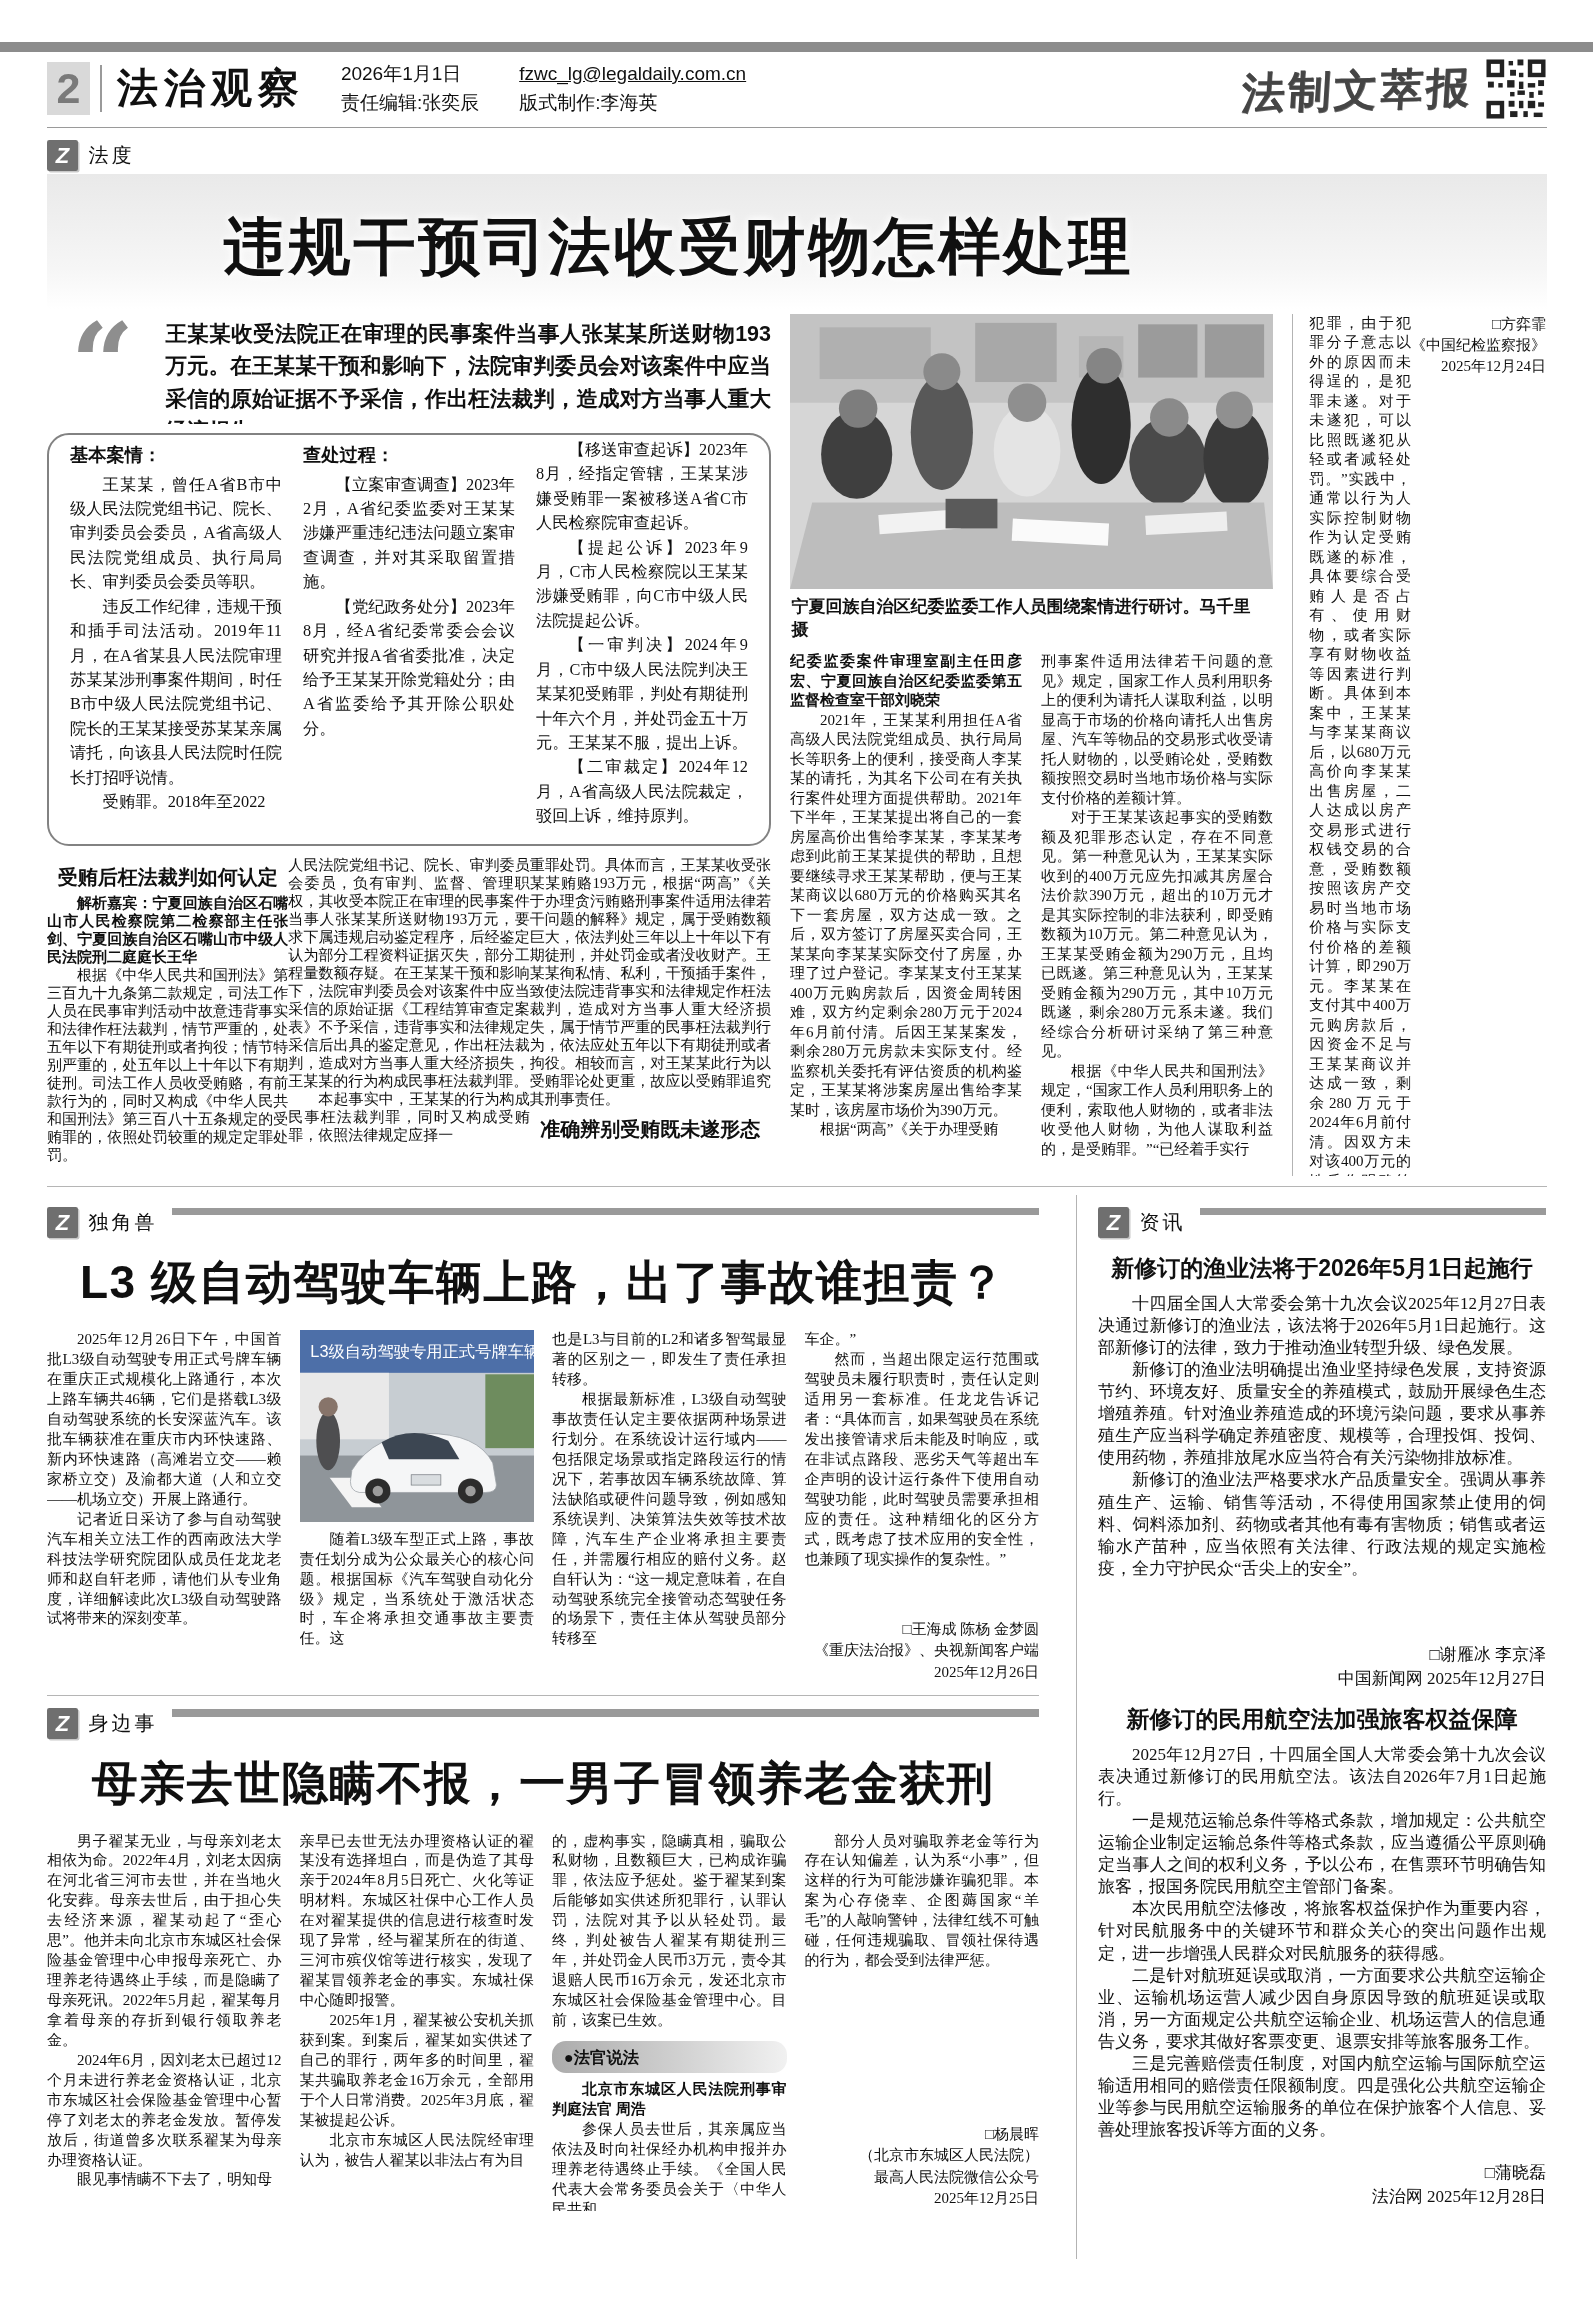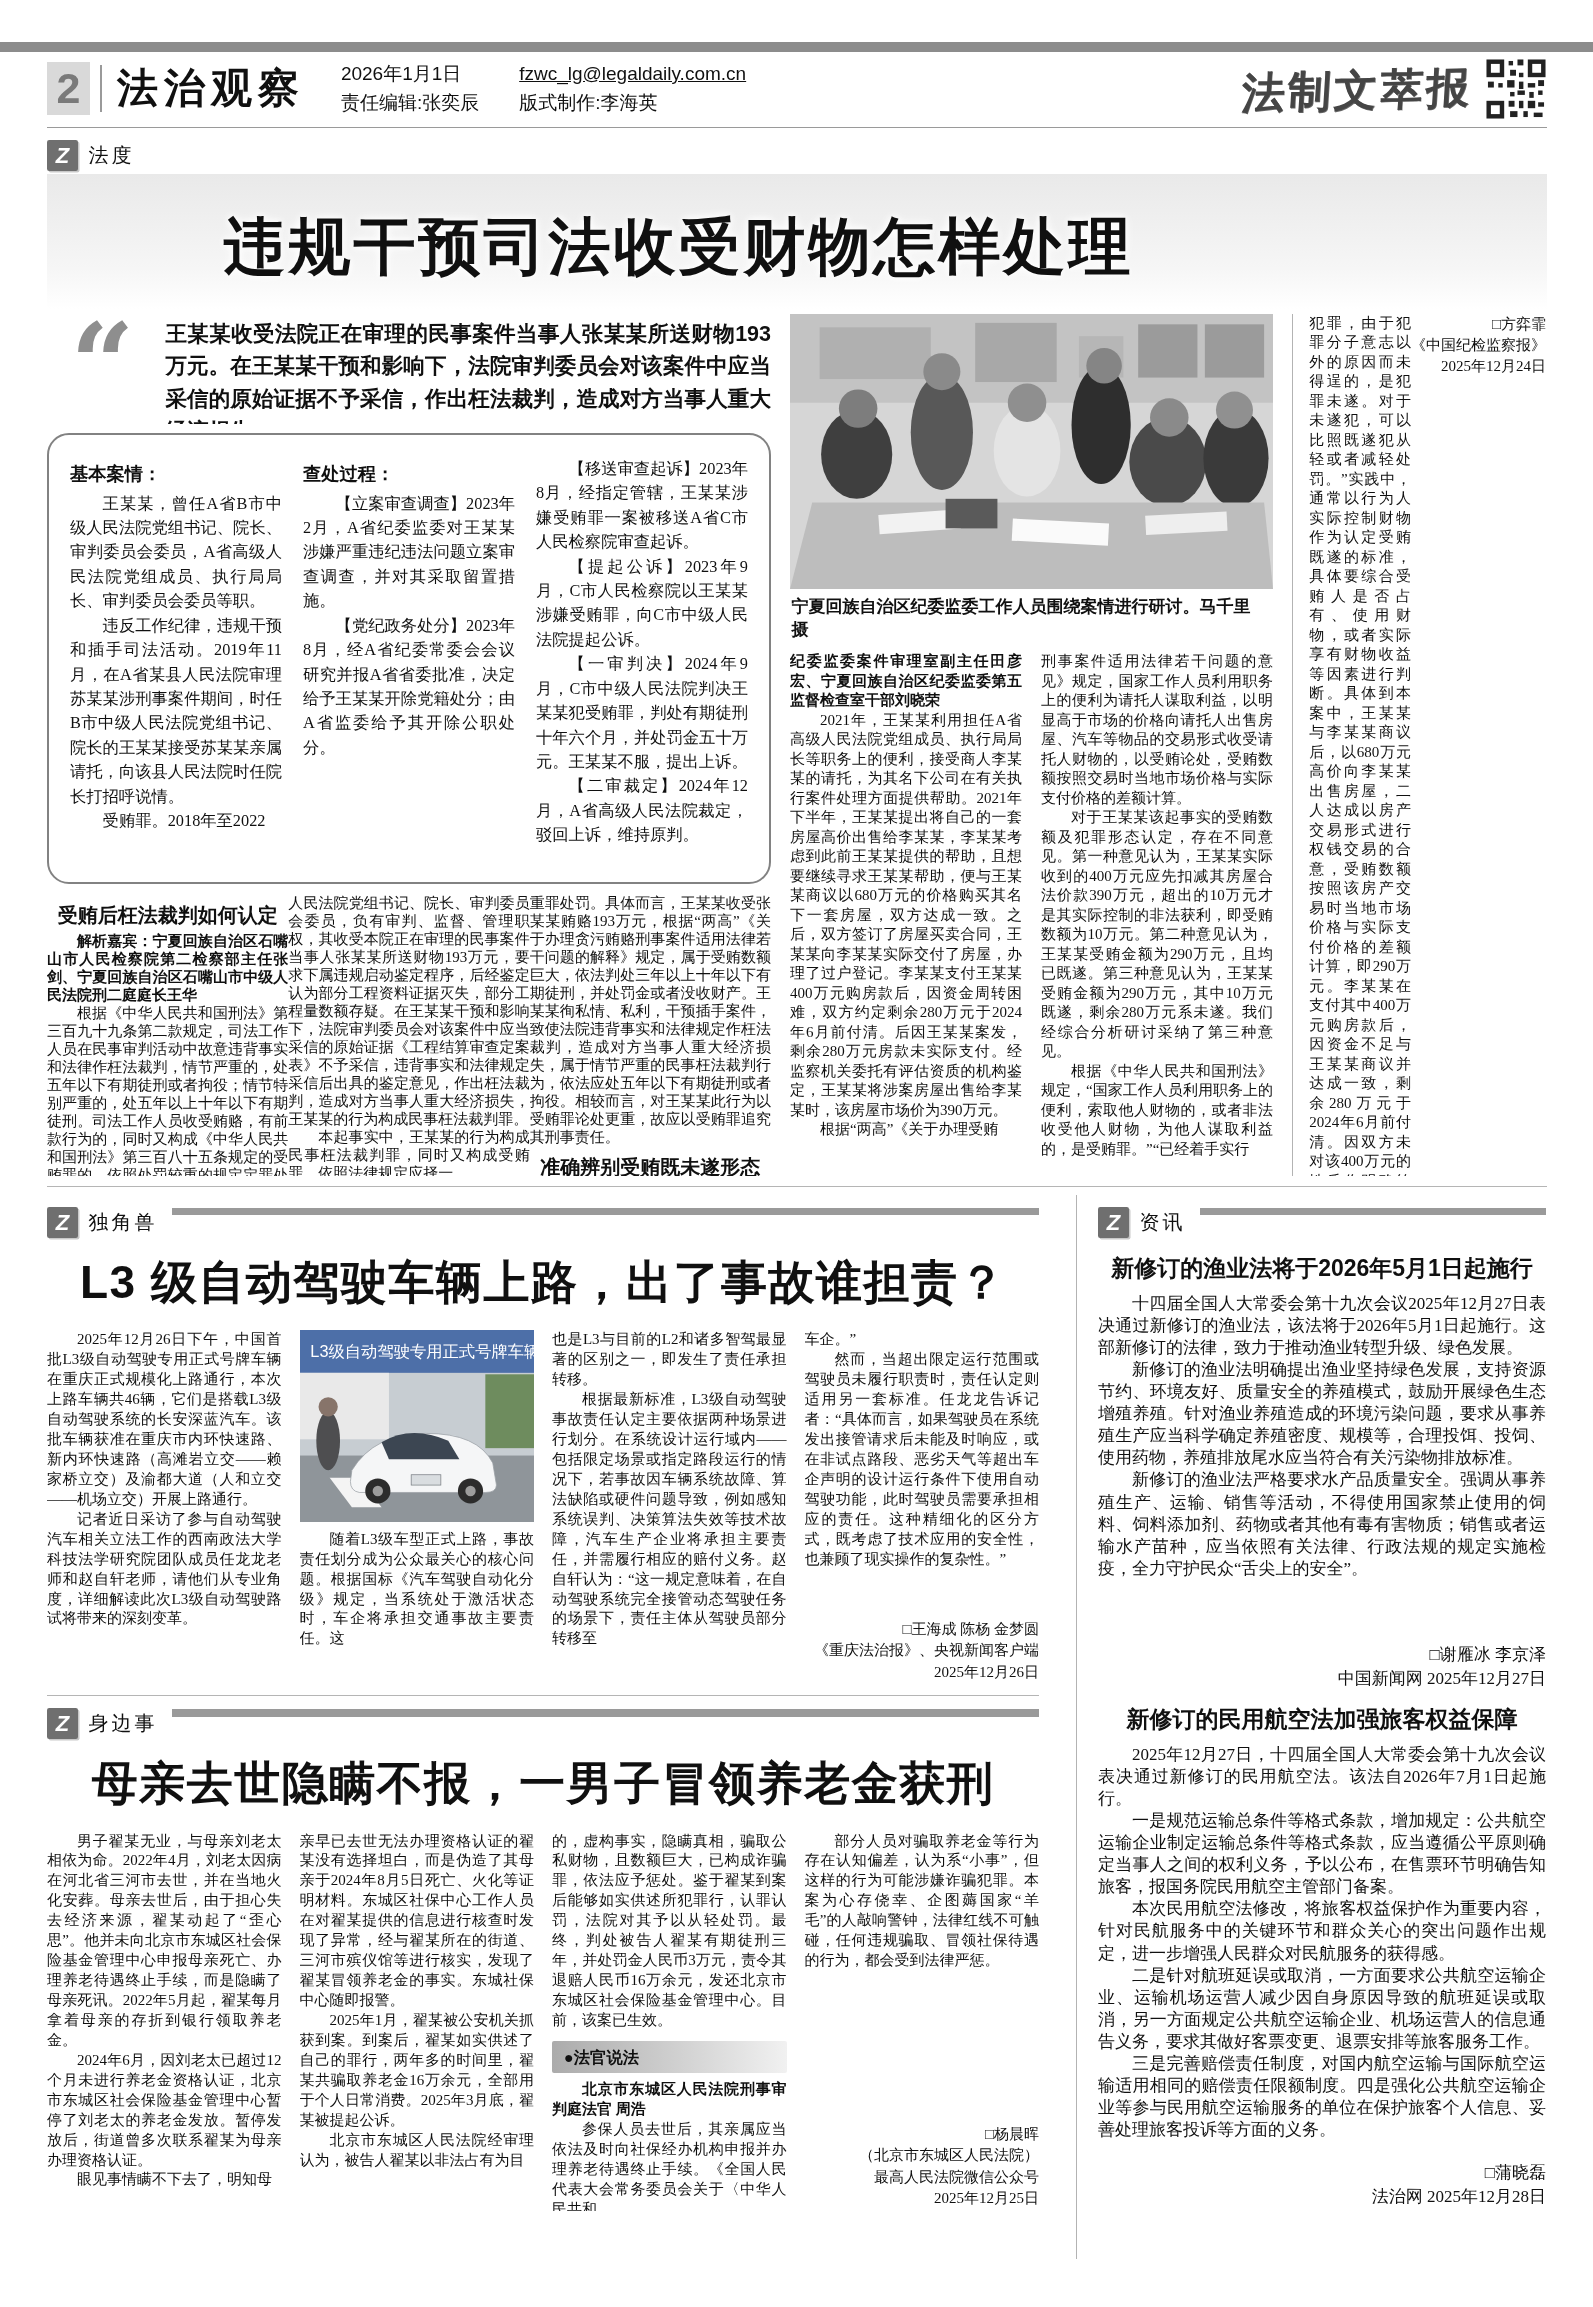--- a/index.html
+++ b/index.html
@@ -25,39 +25,39 @@
   .sec-label .bar{flex:1;height:7.4px;background:#9a9a9a;margin-left:15px;align-self:flex-start;margin-top:1.5px;}
   
   .fadu-top{background:linear-gradient(180deg,#e9e9e9 0%,#f6f6f6 70%,#ffffff 100%);}
   .fadu-head{font:900 62px/1.2 "Liberation Sans",sans-serif;letter-spacing:3px;text-align:center;
              padding:36px 296px 25px 59px;text-shadow:0 0 7.4px #fff,0 0 10.4px #fff;}
   .fadu-grid{display:grid;grid-template-columns:724px 483px 254px;column-gap:19px;height:862px;margin-top:4.4px;}
   .stripL{display:flex;flex-direction:column;overflow:hidden;}
   .lede{display:flex;gap:7.4px;height:110px;overflow:hidden;margin-bottom:9px;}
   .qmark{font:bold 111px/0.9 "DejaVu Serif",serif;color:#8e8e8e;width:111px;flex:none;text-align:center;}
   .lede-text{font:bold 21.5px/1.5 "Liberation Sans",sans-serif;text-align:justify;padding-top:4.4px;}
-  .casebox{border:2.2px solid #828282;border-radius:22px;padding:22px 21px;height:403px;display:flex;gap:21px;overflow:hidden;flex:none;}
+  .casebox{border:2.2px solid #828282;border-radius:22px;padding:3px 21px;height:403px;display:flex;gap:21px;overflow:hidden;flex:none;}
   .casebox .col{flex:1;overflow:hidden;font-size:16.3px;line-height:1.5;}
   .analysis{display:flex;flex:1;overflow:hidden;margin-top:10.4px;}
   .analysis .col{flex:1;overflow:hidden;font-size:15px;line-height:1.2;}
   .stripM{display:flex;flex-direction:column;overflow:hidden;}
   .photo{width:100%;height:275px;background:#cfcfcf;flex:none;}
   .caption{font:bold 17px/1.35 "Liberation Sans",sans-serif;margin:7.4px 1.5px 10.4px;}
   .midcols{display:flex;gap:19px;flex:1;overflow:hidden;}
   .midcols .col{flex:1;overflow:hidden;font-size:15px;line-height:1.3;}
   .fadu-right{border-left:1.5px solid #b3b3b3;padding-left:16.3px;display:flex;flex-direction:row;overflow:hidden;font-size:15px;line-height:1.3;}
   .fadu-right .grow{flex:1;overflow:hidden;}
   
   p{margin:0;}
   .col p,.grow p,.newsbody p{text-indent:2em;text-align:justify;}
   p.noind{text-indent:0;}
   p.h{font-family:"Liberation Sans",sans-serif;font-weight:bold;text-indent:0;font-size:1.12em;margin:3px 0 4.4px;}
   p.sub{font-family:"Liberation Sans",sans-serif;font-weight:bold;font-size:20px;text-indent:0;text-align:center;line-height:1.3;margin:7.4px 0 4.4px;}
   p.guest{font-weight:bold;}
-  p.jlabel{background:linear-gradient(90deg,#ababab,#f1f1f1);border-radius:2px;font:bold 16.3px/1.4 "Liberation Sans",sans-serif;
+  p.jlabel{background:linear-gradient(90deg,#ababab,#f1f1f1);border-radius:14px;font:bold 16.3px/1.4 "Liberation Sans",sans-serif;
            text-indent:0;padding:4.4px 12px;margin:10.4px 0 7.4px;}
   .sigs p{text-align:right;text-indent:0;margin:1.5px 0;}
   
   .hr{border:0;border-top:1.5px solid #b5b5b5;margin:10.4px 0 7.4px;}
   .bottom{display:grid;grid-template-columns:992px 470px;column-gap:37px;height:1064px;overflow:hidden;margin-top:3px;}
   .bleft{overflow:hidden;}
   .story-head{font:900 46px/1.25 "Liberation Sans",sans-serif;letter-spacing:1.5px;text-align:center;margin:16.3px 0 19px;}
   .cols4{display:flex;gap:18px;overflow:hidden;}
   .cols4 .col{flex:1;overflow:hidden;font-size:15px;line-height:1.33;}
   .unicol-h{height:354px;}

